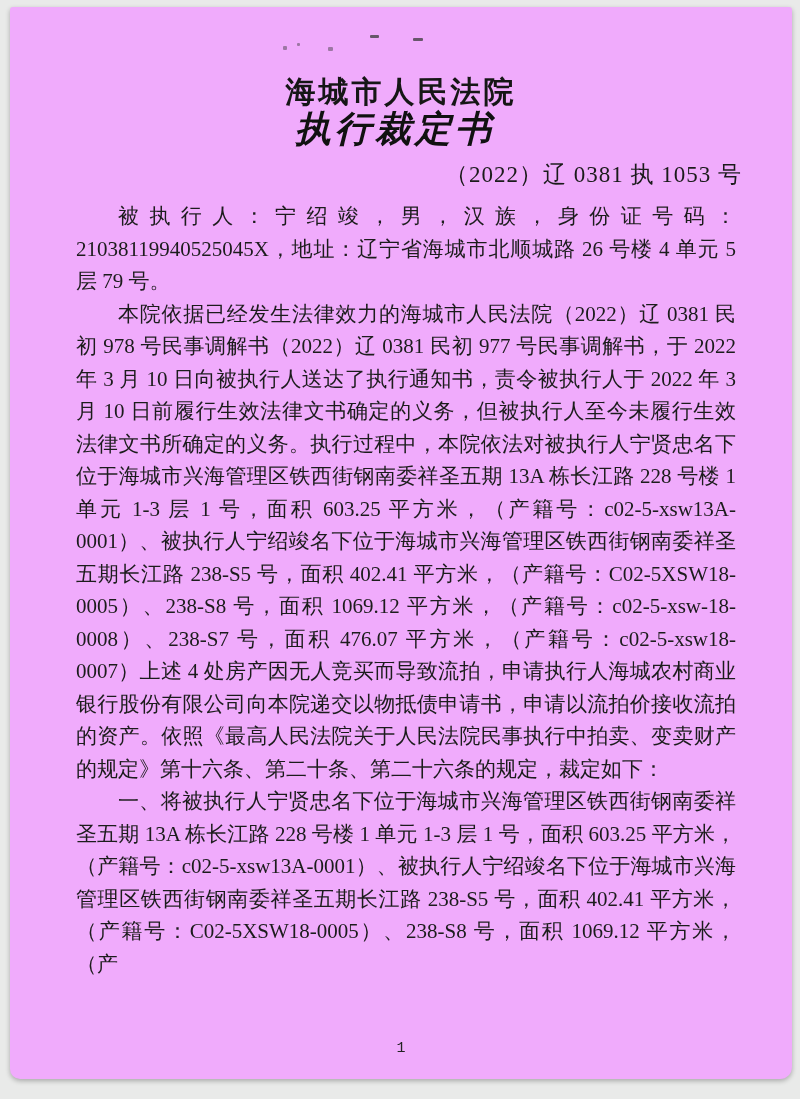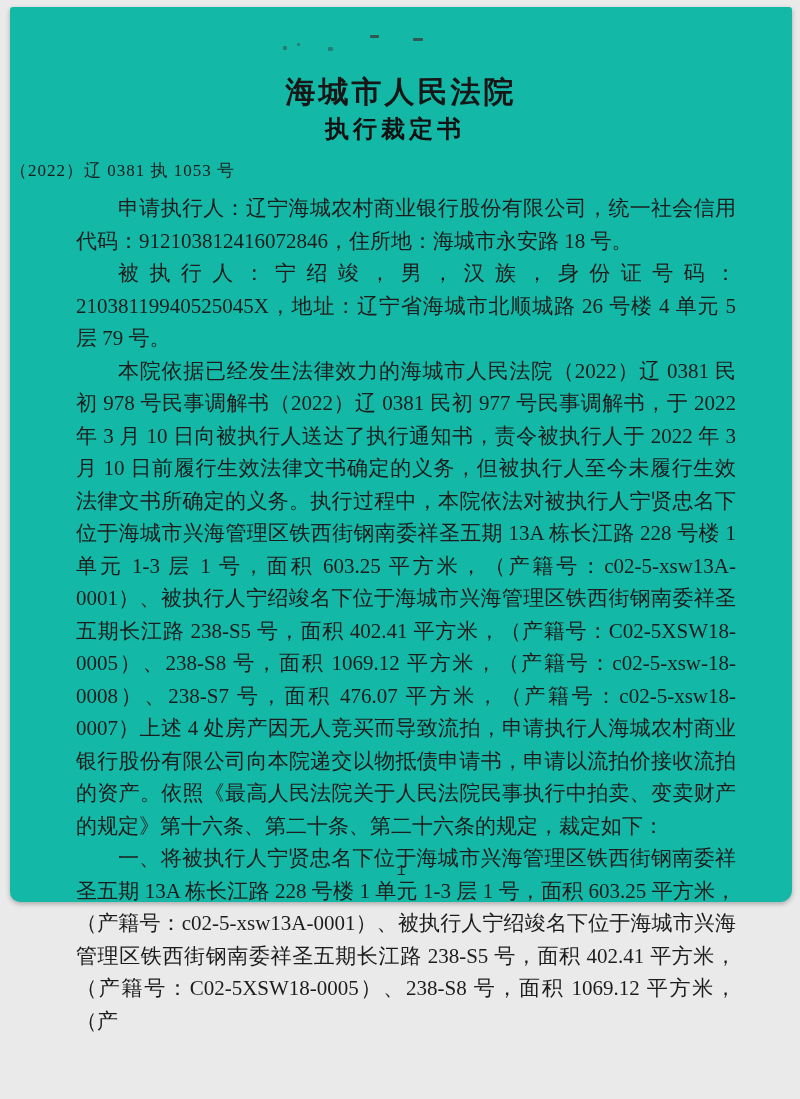--- a/index.html
+++ b/index.html
@@ -12,22 +12,22 @@
     background: #e9eae9;
     position: relative;
     overflow: hidden;
     font-family: "Liberation Serif", "DejaVu Serif", serif;
   }
   .paper {
     position: absolute;
     left: 10px;
     top: 7px;
     width: 782px;
-    height: 895px;
-    background: #14b8a6;
+    height: 1072px;
+    background: #f0abfc;
     border-radius: 3px 3px 12px 10px;
     box-shadow: 0 2px 5px rgba(0,0,0,0.28);
   }
   
   .artifact {
     position: absolute;
     background: #3a3a3a;
     border-radius: 1px;
   }
   .artifact.speck { opacity: .45; filter: blur(.4px); }
@@ -36,31 +36,32 @@
   .court-name {
     margin: 68px 0 0 0;
     font-size: 30px;
     font-weight: 600;
     letter-spacing: 3px;
     color: #161616;
     line-height: 34px;
   }
   .doc-title {
     margin: 2px 12px 0 0;
-    font-size: 24px;
+    font-size: 36px;
     font-weight: 800;
     letter-spacing: 4px;
     color: #111;
     line-height: 36px;
+    font-style: italic;
   }
   .case-no {
-    text-align: left;
+    text-align: right;
     padding-right: 50px;
     margin-top: 12px;
-    font-size: 17px;
+    font-size: 23px;
     color: #1b1b1b;
     letter-spacing: 1px;
   }
   .body-text {
     margin: 10px 56px 0 66px;
     font-size: 21px;
     line-height: 32.5px;
     text-align: justify;
     color: #1c1c1c;
   }
@@ -91,21 +92,20 @@
   <span class="artifact dash" style="left:403px; top:31px; width:10px; height:3px;"></span>
 
   <div class="doc-header">
     <div class="court-name">海城市人民法院</div>
     <div class="doc-title">执行裁定书</div>
   </div>
 
   <div class="case-no">（2022）辽 0381 执 1053 号</div>
 
   <div class="body-text">
-    <p>申请执行人：辽宁海城农村商业银行股份有限公司，统一社会信用代码：912103812416072846，住所地：海城市永安路 18 号。</p>
     <p>被执行人：宁绍竣，男，汉族，身份证号码：21038119940525045X，地址：辽宁省海城市北顺城路 26 号楼 4 单元 5 层 79 号。</p>
     <p>本院依据已经发生法律效力的海城市人民法院（2022）辽 0381 民初 978 号民事调解书（2022）辽 0381 民初 977 号民事调解书，于 2022 年 3 月 10 日向被执行人送达了执行通知书，责令被执行人于 2022 年 3 月 10 日前履行生效法律文书确定的义务，但被执行人至今未履行生效法律文书所确定的义务。执行过程中，本院依法对被执行人宁贤忠名下位于海城市兴海管理区铁西街钢南委祥圣五期 13A 栋长江路 228 号楼 1 单元 1-3 层 1 号，面积 603.25 平方米，（产籍号：c02-5-xsw13A-0001）、被执行人宁绍竣名下位于海城市兴海管理区铁西街钢南委祥圣五期长江路 238-S5 号，面积 402.41 平方米，（产籍号：C02-5XSW18-0005）、238-S8 号，面积 1069.12 平方米，（产籍号：c02-5-xsw-18-0008）、238-S7 号，面积 476.07 平方米，（产籍号：c02-5-xsw18-0007）上述 4 处房产因无人竞买而导致流拍，申请执行人海城农村商业银行股份有限公司向本院递交以物抵债申请书，申请以流拍价接收流拍的资产。依照《最高人民法院关于人民法院民事执行中拍卖、变卖财产的规定》第十六条、第二十条、第二十六条的规定，裁定如下：</p>
     <p>一、将被执行人宁贤忠名下位于海城市兴海管理区铁西街钢南委祥圣五期 13A 栋长江路 228 号楼 1 单元 1-3 层 1 号，面积 603.25 平方米，（产籍号：c02-5-xsw13A-0001）、被执行人宁绍竣名下位于海城市兴海管理区铁西街钢南委祥圣五期长江路 238-S5 号，面积 402.41 平方米，（产籍号：C02-5XSW18-0005）、238-S8 号，面积 1069.12 平方米，（产</p>
   </div>
 
   <div class="page-num">1</div>
 
 </div>
 
 </body></html>

